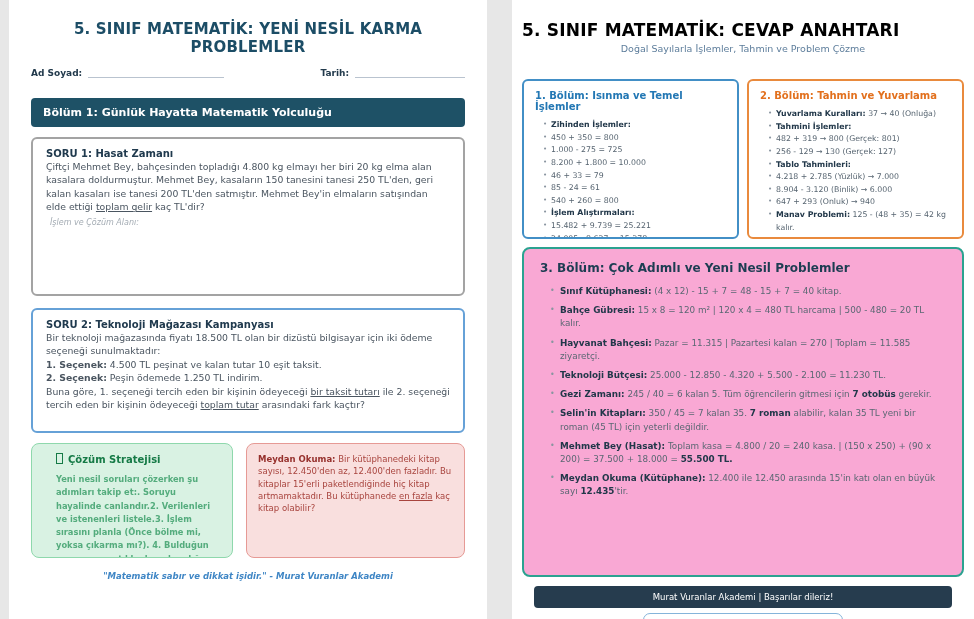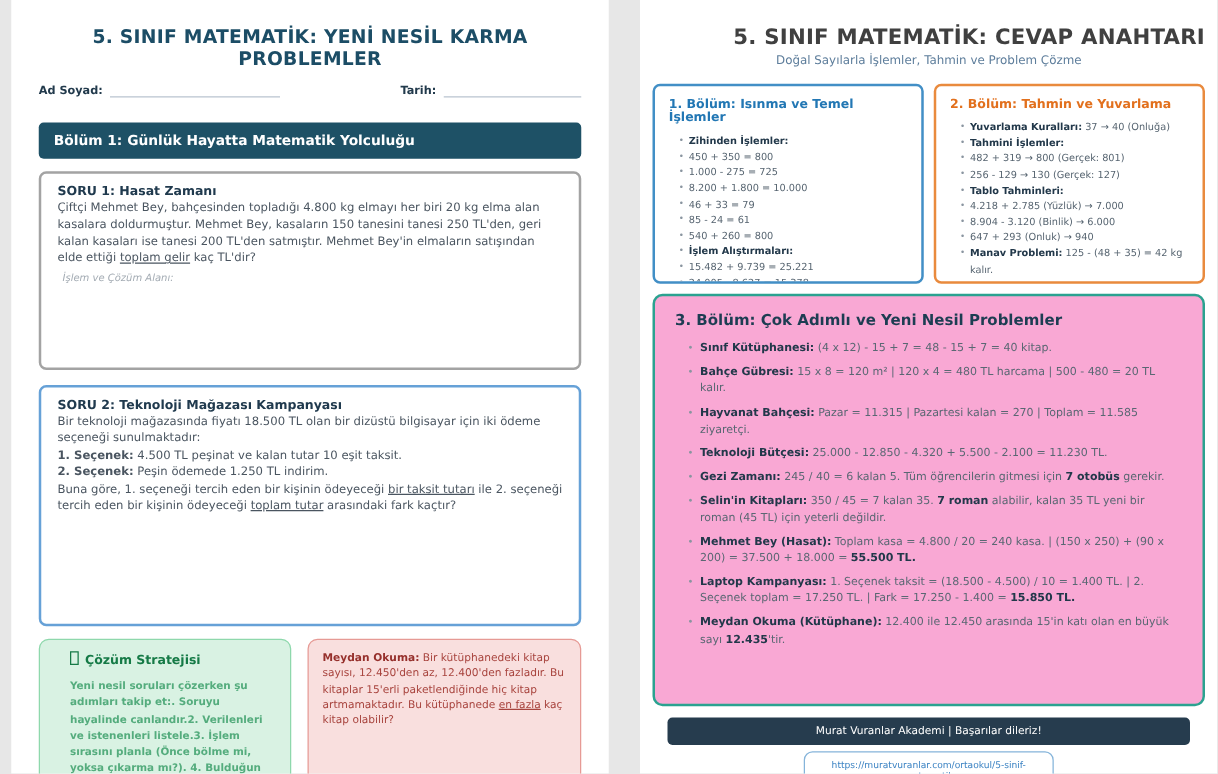--- a/index.html
+++ b/index.html
@@ -16,44 +16,44 @@
   .ws-title{margin-top:20px;text-align:center;font-size:15px;font-weight:800;color:#1c4d66;letter-spacing:.2px;}
   .name-row{display:flex;align-items:flex-end;margin-top:10px;font-size:9px;font-weight:bold;color:#223a4c;}
   .fill-line{border-bottom:1.5px solid #b9c3cf;height:11px;}
   .line-name{width:136px;margin-left:6px;}
   .line-date{width:110px;margin-left:6px;}
   .name-row .spacer{flex:1;}
   .section-banner{margin-top:20px;background:#1e5166;color:#ffffff;font-size:11px;font-weight:bold;
     border-radius:4px;padding:8px 12px;}
   .qbox{box-sizing:border-box;border-radius:6px;background:#fff;padding:9px 13px;}
   .qbox1{margin-top:10px;height:159px;border:2px solid #a3a3a3;}
-  .qbox2{margin-top:12px;height:193px;border:2px solid #66a1d7;}
+  .qbox2{margin-top:12px;height:125px;border:2px solid #66a1d7;}
   .q-title{font-size:10px;font-weight:bold;color:#203a4e;}
   .q-body{font-size:9.3px;line-height:1.45;color:#4a5560;margin-top:1px;}
   .work-label{font-size:8px;font-style:italic;color:#a3abb3;margin-top:4px;margin-left:4px;}
 
   .bottom-row{display:flex;gap:13px;margin-top:10px;}
   .hintbox{box-sizing:border-box;height:115px;border-radius:8px;padding:9px 11px;overflow:hidden;}
   .strategy{flex:0 0 202px;background:#d9f2e3;border:1.5px solid #8ed8ac;padding-left:24px;}
   .strategy-title{font-size:10px;font-weight:bold;color:#157a46;}
   .glyph-box{display:inline-block;width:5px;height:9px;border:1px solid #157a46;margin-right:5px;vertical-align:-1px;}
   .strategy-body{font-size:8.3px;line-height:1.6;color:#54ac7d;margin-top:8px;font-weight:bold;}
   .challenge{flex:1;background:#f9dfde;border:1.5px solid #e69a95;}
   .challenge-body{font-size:8.5px;line-height:1.45;color:#a8443e;}
   .challenge-body .b{color:#96302c;}
 
   .quote{margin-top:13px;text-align:center;font-size:8.5px;font-style:italic;font-weight:bold;color:#3f86c5;}
   .url-chip{margin:5px auto 0 auto;width:200px;box-sizing:border-box;border:1px solid #85b4da;border-radius:7px;
     padding:5px 6px 8px 6px;text-align:center;font-size:7.3px;color:#3c83c3;background:#fff;}
 
   
-  .ak-title{margin-top:20px;text-align:right;font-size:17px;font-weight:800;color:#404040;letter-spacing:.2px;}
+  .ak-title{margin-top:20px;text-align:left;font-size:17px;font-weight:800;color:#000000;letter-spacing:.2px;}
   .ak-subtitle{margin-top:3px;text-align:center;font-size:9.5px;color:#5d7d9b;}
   .col-row{display:flex;gap:8px;margin-top:13px;}
-  .akbox{box-sizing:border-box;border-radius:6px;background:#fff;padding:9px 11px;flex:1;overflow:hidden;}
+  .akbox{box-sizing:border-box;border-radius:6px;background:#fff;padding:9px 11px;flex:1;overflow:hidden;margin-top:12px;}
   .akbox1{height:160px;border:2px solid #428fc6;}
   .akbox2{height:160px;border:2px solid #e98a3d;}
   .akbox1 .akbox-title{color:#2277b4;}
   .akbox2 .akbox-title{color:#e2701d;}
   .akbox-title{font-size:10px;font-weight:bold;}
   ul.answer-list{list-style:none;margin:7px 0 0 0;padding:0 0 0 8px;}
   ul.answer-list li{font-size:7.8px;line-height:1.62;color:#566470;position:relative;padding-left:8px;}
   ul.answer-list li::before{content:"•";position:absolute;left:0;top:0;color:#8a95a0;font-size:7px;}
   ul.answer-list .b{color:#22384a;}
 
@@ -150,21 +150,20 @@
     <div class="akbox3">
       <div class="akbox3-title">3. Bölüm: Çok Adımlı ve Yeni Nesil Problemler</div>
       <ul class="answer-list-lg">
           <li><span class="b">Sınıf Kütüphanesi:</span><span> (4 x 12) - 15 + 7 = 48 - 15 + 7 = 40 kitap.</span></li>
           <li><span class="b">Bahçe Gübresi:</span><span> 15 x 8 = 120 m² | 120 x 4 = 480 TL harcama | 500 - 480 = 20 TL kalır.</span></li>
           <li><span class="b">Hayvanat Bahçesi:</span><span> Pazar = 11.315 | Pazartesi kalan = 270 | Toplam = 11.585 ziyaretçi.</span></li>
           <li><span class="b">Teknoloji Bütçesi:</span><span> 25.000 - 12.850 - 4.320 + 5.500 - 2.100 = 11.230 TL.</span></li>
           <li><span class="b">Gezi Zamanı:</span><span> 245 / 40 = 6 kalan 5. Tüm öğrencilerin gitmesi için </span><span class="b">7 otobüs</span><span> gerekir.</span></li>
           <li><span class="b">Selin'in Kitapları:</span><span> 350 / 45 = 7 kalan 35. </span><span class="b">7 roman</span><span> alabilir, kalan 35 TL yeni bir roman (45 TL) için yeterli değildir.</span></li>
           <li><span class="b">Mehmet Bey (Hasat):</span><span> Toplam kasa = 4.800 / 20 = 240 kasa. | (150 x 250) + (90 x 200) = 37.500 + 18.000 = </span><span class="b">55.500 TL.</span></li>
-          <li><span class="b">Laptop Kampanyası:</span><span> 1. Seçenek taksit = (18.500 - 4.500) / 10 = 1.400 TL. | 2. Seçenek toplam = 17.250 TL. | Fark = 17.250 - 1.400 = </span><span class="b">15.850 TL.</span></li>
           <li><span class="b">Meydan Okuma (Kütüphane):</span><span> 12.400 ile 12.450 arasında 15'in katı olan en büyük sayı </span><span class="b">12.435</span><span>'tir.</span></li>
         </ul>
     </div>
 
     <div class="footer-bar">Murat Vuranlar Akademi | Başarılar dileriz!</div>
     <div class="url-chip">https://muratvuranlar.com/ortaokul/5-sinif-matematik</div>
   </div>
 
 </div>
 

